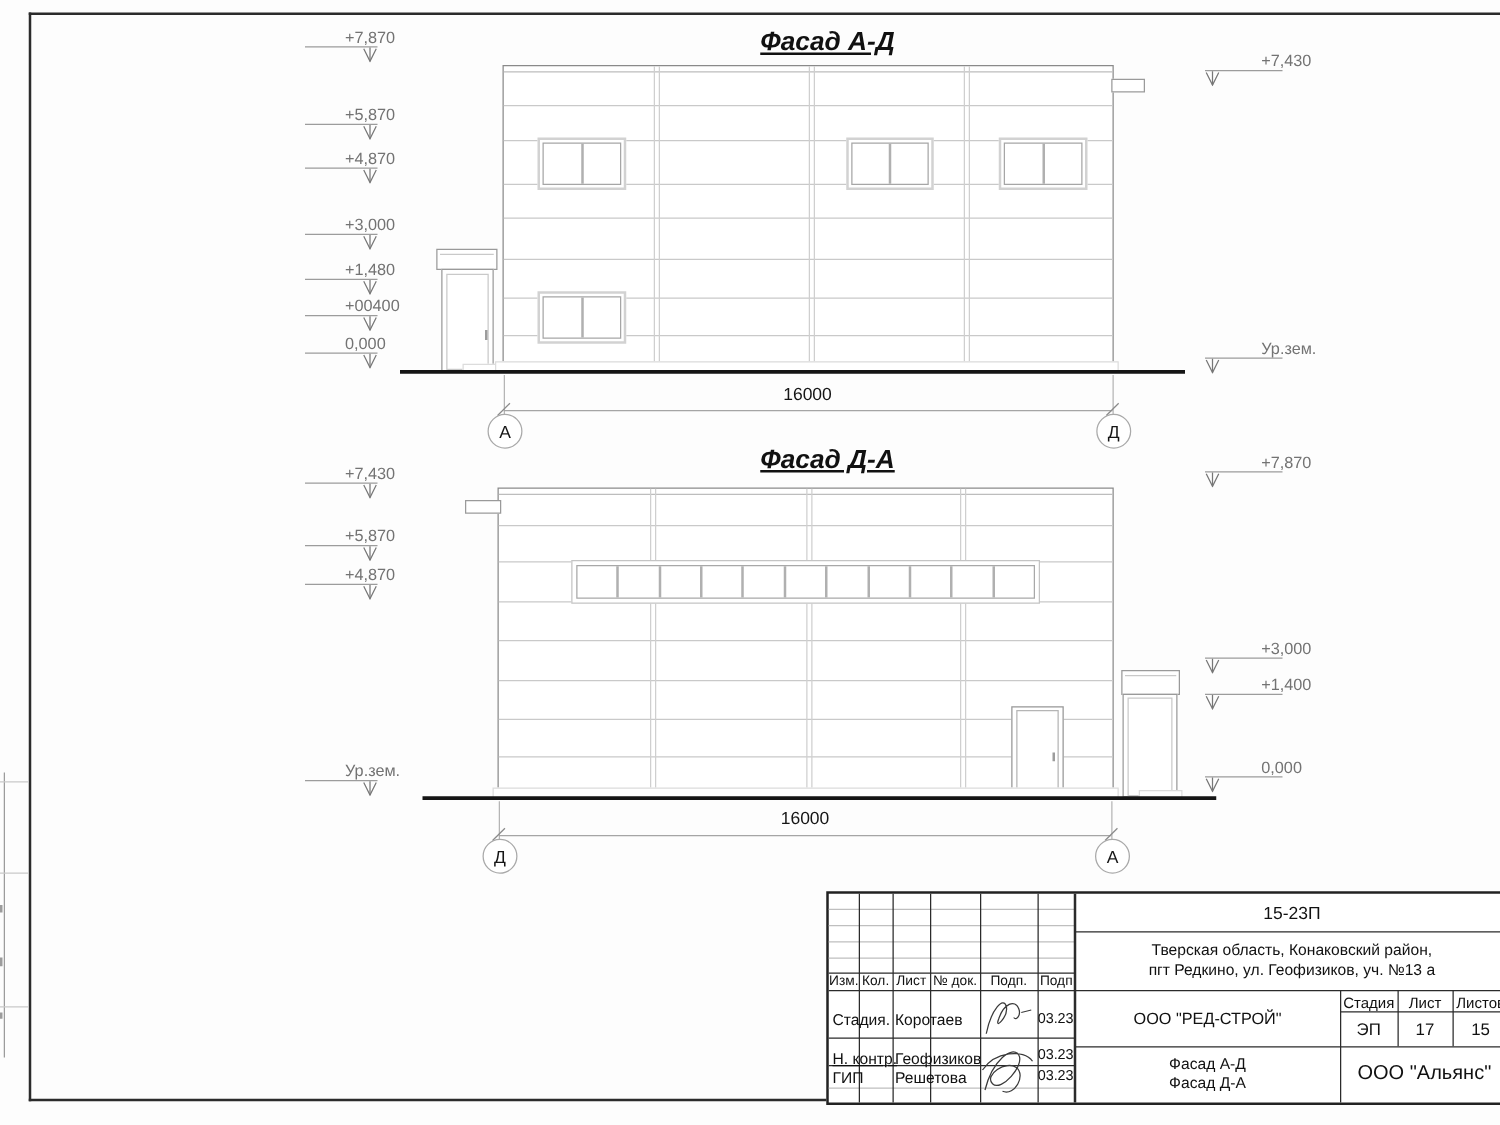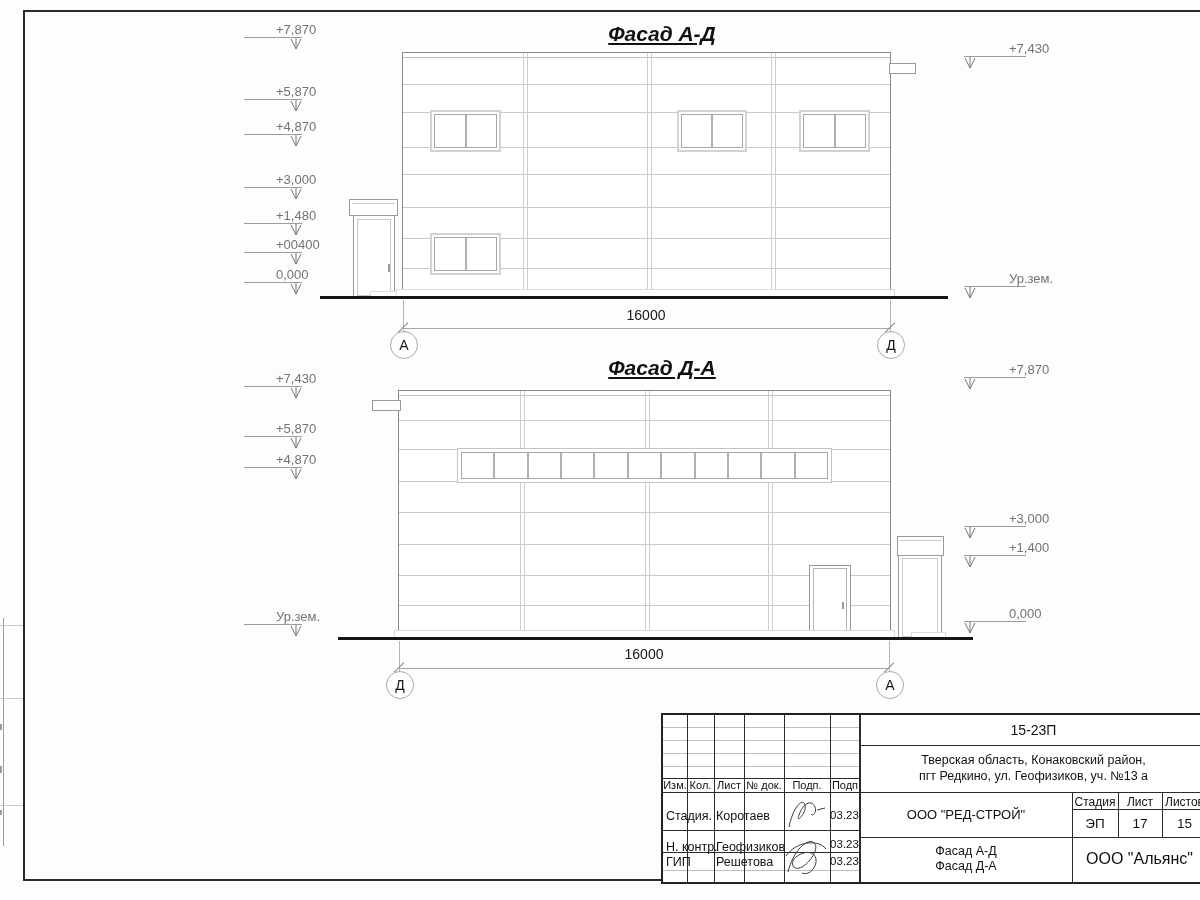--- a/index.html
+++ b/index.html
@@ -355,21 +355,21 @@
   <div class="txt c" style="left:0;top:64px;width:24px;font-size:11px;">Изм.</div>
   <div class="txt c" style="left:24px;top:64px;width:27px;font-size:11px;">Кол.</div>
   <div class="txt c" style="left:51px;top:64px;width:30px;font-size:11px;">Лист</div>
   <div class="txt c" style="left:81px;top:64px;width:40px;font-size:11px;">№ док.</div>
   <div class="txt c" style="left:121px;top:64px;width:46px;font-size:11px;">Подп.</div>
   <div class="txt c" style="left:167px;top:64px;width:30px;font-size:11px;">Подп</div>
 
   <div class="txt" style="left:3px;top:94px;">Стадия.</div>
   <div class="txt" style="left:53px;top:94px;">Коротаев</div>
   <div class="txt c" style="left:166px;top:94px;width:31px;font-size:11.5px;">03.23</div>
-  <div class="txt" style="left:3px;top:125px;">Н. контр.</div>
+  <div class="txt" style="left:3px;top:125px;text-decoration:underline;">Н. контр.</div>
   <div class="txt" style="left:53px;top:125px;">Геофизиков</div>
   <div class="txt c" style="left:166px;top:123px;width:31px;font-size:11.5px;">03.23</div>
   <div class="txt" style="left:3px;top:140px;">ГИП</div>
   <div class="txt" style="left:53px;top:140px;">Решетова</div>
   <div class="txt c" style="left:166px;top:140px;width:31px;font-size:11.5px;">03.23</div>
 
   <svg style="position:absolute;left:121px;top:79px;" width="46" height="38" viewBox="0 0 46 38">
     <path d="M5,33 C9,13 19,3 21,11 C23,19 11,31 15,21 C19,9 28,5 31,13 C33,18 29,23 27,20 M33,16 L41,14" fill="none" stroke="#3a3a3a" stroke-width="1"></path>
   </svg>
   <svg style="position:absolute;left:118px;top:117px;" width="50" height="48" viewBox="0 0 50 48">

